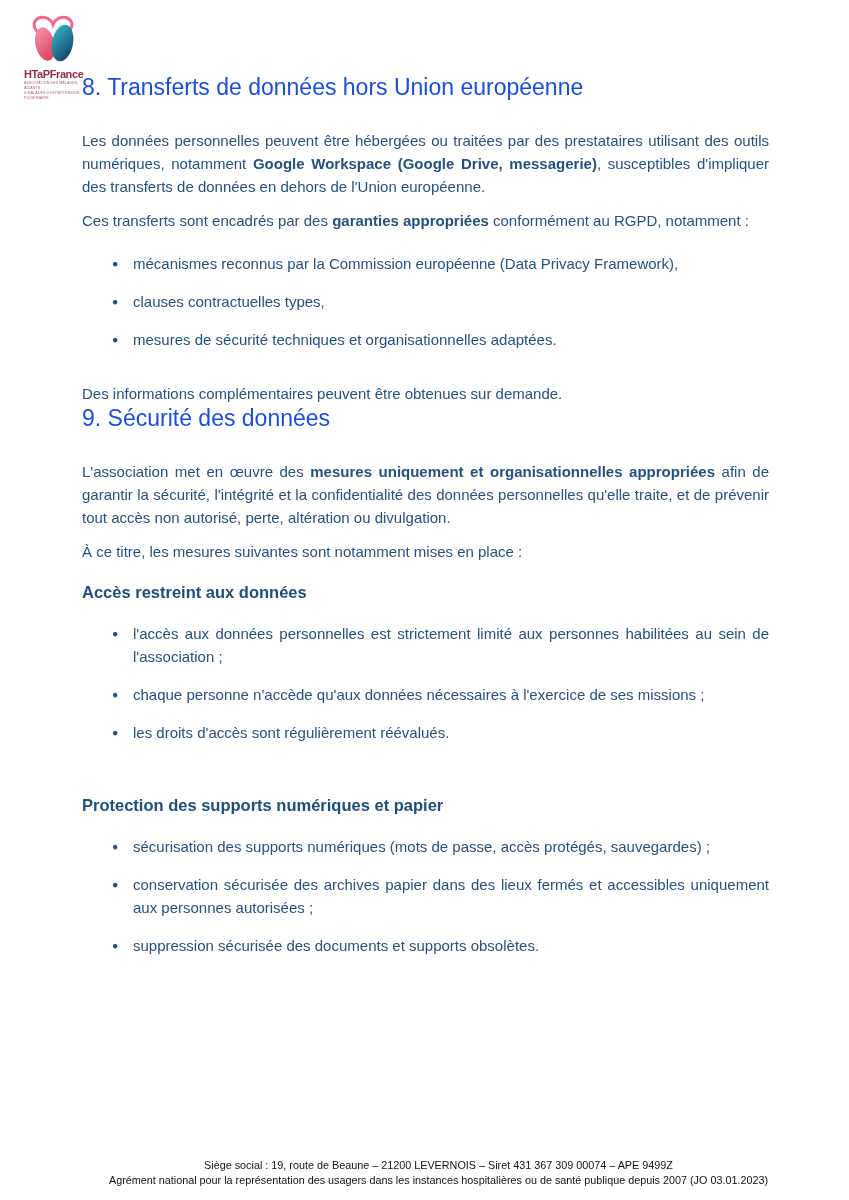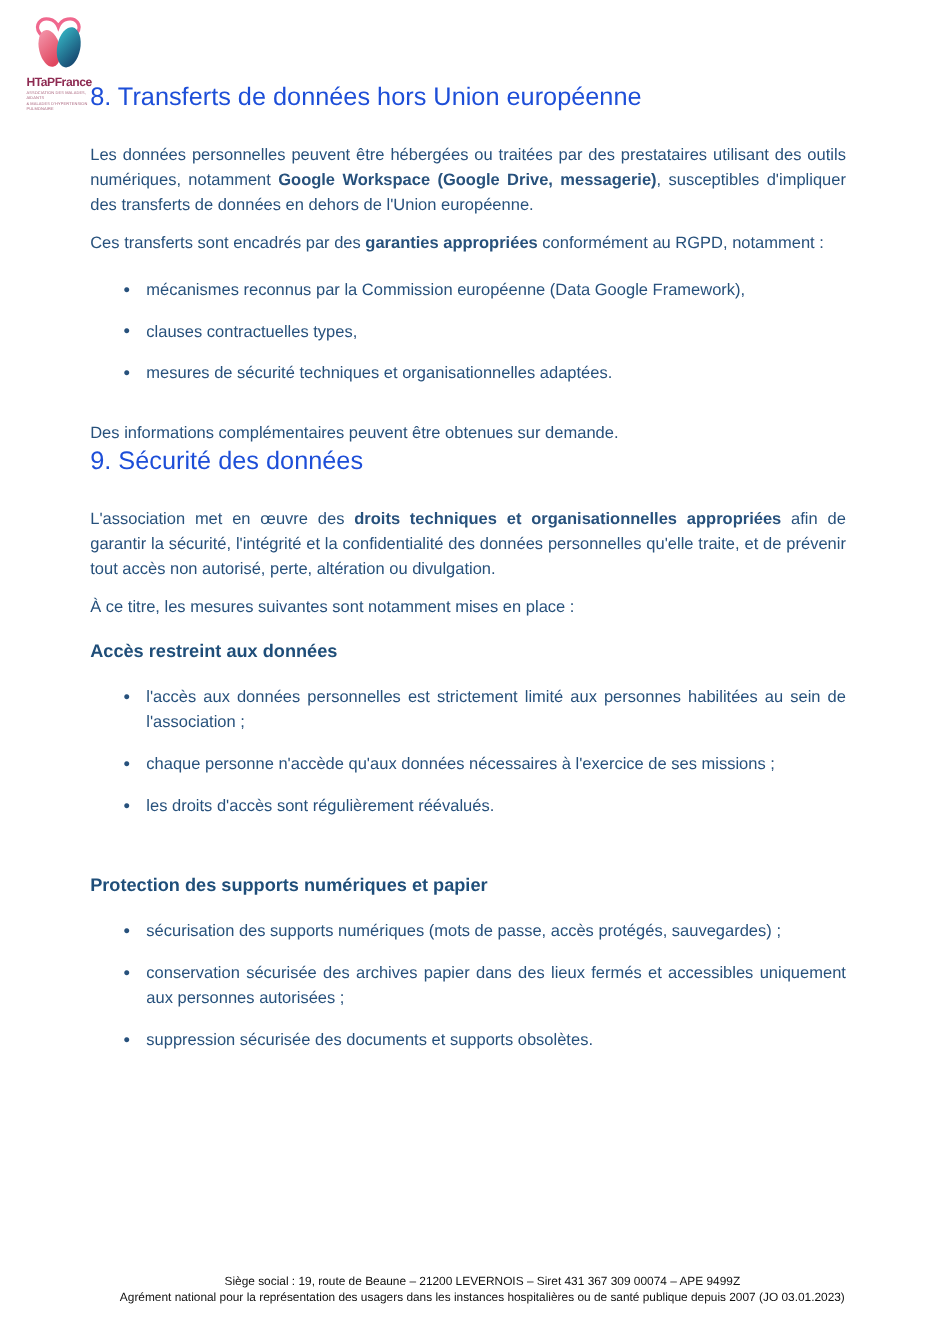--- a/index.html
+++ b/index.html
@@ -92,30 +92,30 @@
 
   <div class="content">
 
     <h1 class="h1-s8">8. Transferts de données hors Union européenne</h1>
 
     <p class="p-after-h1"><span>Les données personnelles peuvent être hébergées ou traitées par des prestataires utilisant des outils numériques, notamment </span><strong>Google Workspace (Google Drive, messagerie)</strong><span>, susceptibles d'impliquer des transferts de données en dehors de l'Union européenne.</span></p>
 
     <p class="p-gap"><span>Ces transferts sont encadrés par des </span><strong>garanties appropriées</strong><span> conformément au RGPD, notamment :</span></p>
 
     <ul class="bullets">
-      <li><span class="bullet-marker">●</span><span>mécanismes reconnus par la Commission européenne (Data Google Framework),</span></li>
+      <li><span class="bullet-marker">●</span><span>mécanismes reconnus par la Commission européenne (Data Privacy Framework),</span></li>
       <li><span class="bullet-marker">●</span><span>clauses contractuelles types,</span></li>
       <li><span class="bullet-marker">●</span><span>mesures de sécurité techniques et organisationnelles adaptées.</span></li>
     </ul>
 
     <p class="p-standalone">Des informations complémentaires peuvent être obtenues sur demande.</p>
 
     <h1 class="h1-s9">9. Sécurité des données</h1>
 
-    <p class="p-after-h1"><span>L'association met en œuvre des </span><strong>droits techniques et organisationnelles appropriées</strong><span> afin de garantir la sécurité, l'intégrité et la confidentialité des données personnelles qu'elle traite, et de prévenir tout accès non autorisé, perte, altération ou divulgation.</span></p>
+    <p class="p-after-h1"><span>L'association met en œuvre des </span><strong>mesures uniquement et organisationnelles appropriées</strong><span> afin de garantir la sécurité, l'intégrité et la confidentialité des données personnelles qu'elle traite, et de prévenir tout accès non autorisé, perte, altération ou divulgation.</span></p>
 
     <p class="p-gap">À ce titre, les mesures suivantes sont notamment mises en place :</p>
 
     <h2 class="h2-sub1">Accès restreint aux données</h2>
 
     <ul class="bullets">
       <li><span class="bullet-marker">●</span><span>l'accès aux données personnelles est strictement limité aux personnes habilitées au sein de l'association ;</span></li>
       <li><span class="bullet-marker">●</span><span>chaque personne n'accède qu'aux données nécessaires à l'exercice de ses missions ;</span></li>
       <li><span class="bullet-marker">●</span><span>les droits d'accès sont régulièrement réévalués.</span></li>
     </ul>

